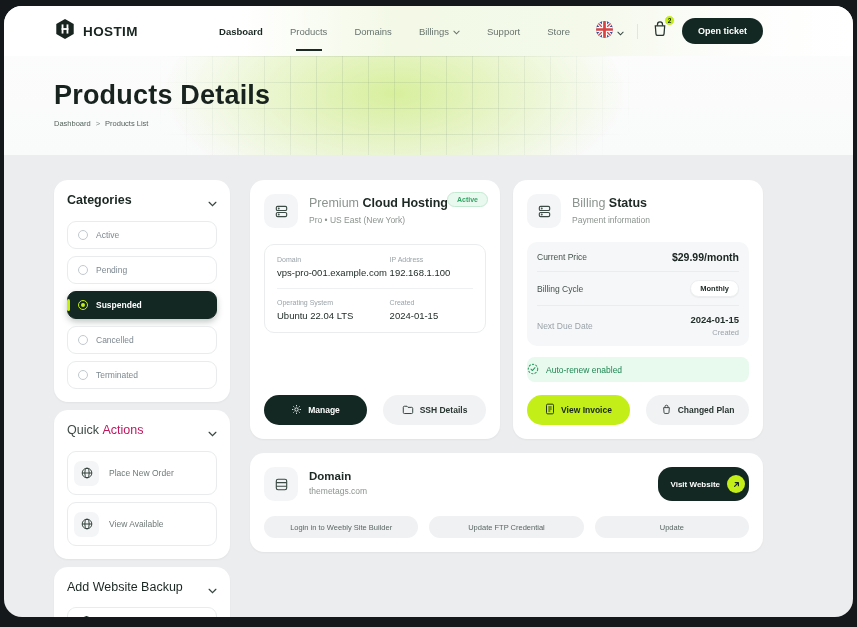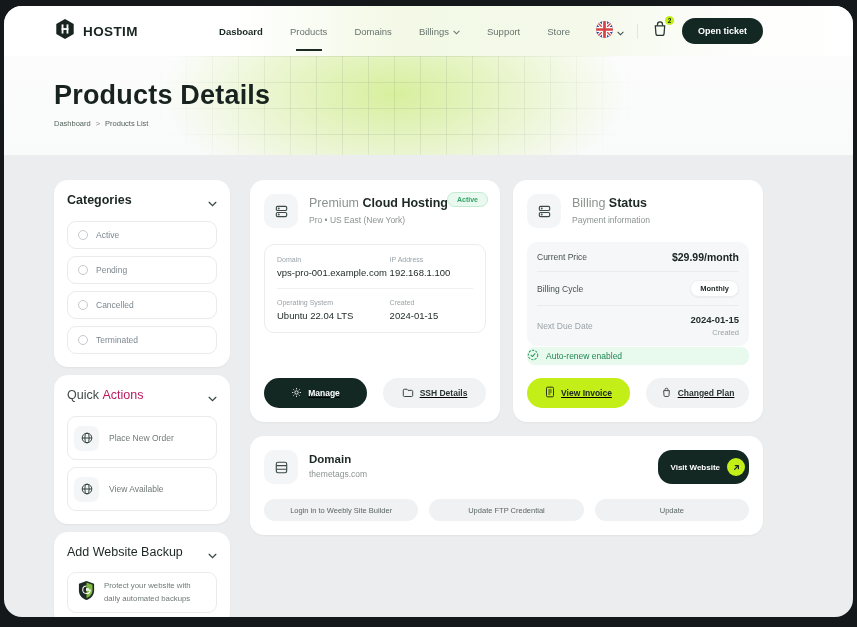--- a/index.html
+++ b/index.html
@@ -70,37 +70,37 @@
   .head-title .t-bold { color:#1c2824; font-weight:700; }
   .head-sub { margin-top:5px; font-size:8.5px; color:#8b948f; }
   .badge-active { position:absolute; top:12px; right:12px; font-size:7px; font-weight:600; color:#33a566; background:#e9f9ef; border:1px solid #c2ead1; border-radius:9px; padding:3px 9px; }
 
   .details-box { margin-top:16px; border:1px solid #eaecee; border-radius:10px; padding:11px 12px; }
   .details-grid { display:grid; grid-template-columns:1.35fr 1fr; }
   .field-label { font-size:7px; color:#9aa3a9; }
   .field-value { margin-top:4px; font-size:9.5px; color:#222e2a; font-weight:500; }
   .details-sep { grid-column:1 / -1; border:none; border-top:1px solid #eef0f1; margin:10px 0; }
 
-  .btn-row { display:flex; gap:16px; margin-top:auto; padding-top:13px;text-decoration:underline; }
+  .btn-row { display:flex; gap:16px; margin-top:auto; padding-top:13px; }
   .btn { flex:1; height:30px; border:none; border-radius:15px; display:flex; align-items:center; justify-content:center; gap:6px; font-size:8.5px; font-weight:600; cursor:pointer; font-family:inherit; }
   .btn-dark { background:#142823; color:#fff; }
   .btn-light { background:#f1f2f4; color:#2a3632; }
   .btn-lime { background:#c3ee17; color:#16251f; }
 
   .b-rows { margin-top:14px; background:#f6f7f8; border-radius:10px; padding:1px 10px; }
   .b-row { display:flex; justify-content:space-between; align-items:center; padding:8px 0; border-bottom:1px solid #eaecee; }
   .b-row:last-child { border-bottom:none; }
   .b-label { font-size:8.5px; color:#46524d; }
   .b-label.muted { color:#9aa3a9; }
   .b-price { font-size:10.5px; font-weight:700; color:#18231f; }
   .b-pill { background:#fff; border:1px solid #eceef0; border-radius:9px; padding:3px 9px; font-size:7.5px; font-weight:700; color:#222e2a; box-shadow:0 1px 1px rgba(20,30,40,.05); }
   .b-duo { text-align:right; }
   .b-date { font-size:9.5px; font-weight:600; color:#222e2a; }
   .b-sub { margin-top:3px; font-size:7.5px; color:#9aa3a9; }
-  .renew-banner { margin-top:1px; background:#e8f9ee; border-radius:8px; height:18px; display:flex; align-items:center; gap:7px; padding:0 0; font-size:8.5px; font-weight:500; color:#1f8653; }
+  .renew-banner { margin-top:11px; background:#e8f9ee; border-radius:8px; height:25px; display:flex; align-items:center; gap:7px; padding:0 0; font-size:8.5px; font-weight:500; color:#1f8653; }
 
   .domain-card { margin-top:14px; padding:14px; position:relative; }
   .domain-head { display:flex; gap:11px; }
   .d-title { font-size:11.5px; font-weight:700; color:#1c2824; margin-top:3px; }
   .d-sub { margin-top:4px; font-size:8.5px; color:#8b948f; }
   .visit-btn { position:absolute; top:14px; right:14px; background:#142823; color:#fff; border:none; border-radius:14px; height:34px; display:flex; align-items:center; gap:7px; padding:0 4px 0 13px; font-size:8px; font-weight:600; cursor:pointer; font-family:inherit; }
   .visit-circle { width:18px; height:18px; background:#c3ee17; border-radius:50%; display:flex; align-items:center; justify-content:center; }
   .domain-actions { display:flex; gap:11px; margin-top:15px; }
   .domain-action { flex:1; height:22px; background:#f0f1f3; border:none; border-radius:14px; display:flex; align-items:center; justify-content:center; font-size:7.5px; color:#5a6663; cursor:pointer; font-family:inherit; }
 </style>
@@ -192,20 +192,24 @@
         </div>
         <div class="cat-list">
           <div class="cat-item">
             <span class="radio"></span>
             <span>Active</span>
           </div>
           <div class="cat-item">
             <span class="radio"></span>
             <span>Pending</span>
           </div>
+          <div class="cat-item selected">
+            <span class="radio"></span>
+            <span>Suspended</span>
+          </div>
           <div class="cat-item">
             <span class="radio"></span>
             <span>Cancelled</span>
           </div>
           <div class="cat-item">
             <span class="radio"></span>
             <span>Terminated</span>
           </div>
         </div>
       </div>

